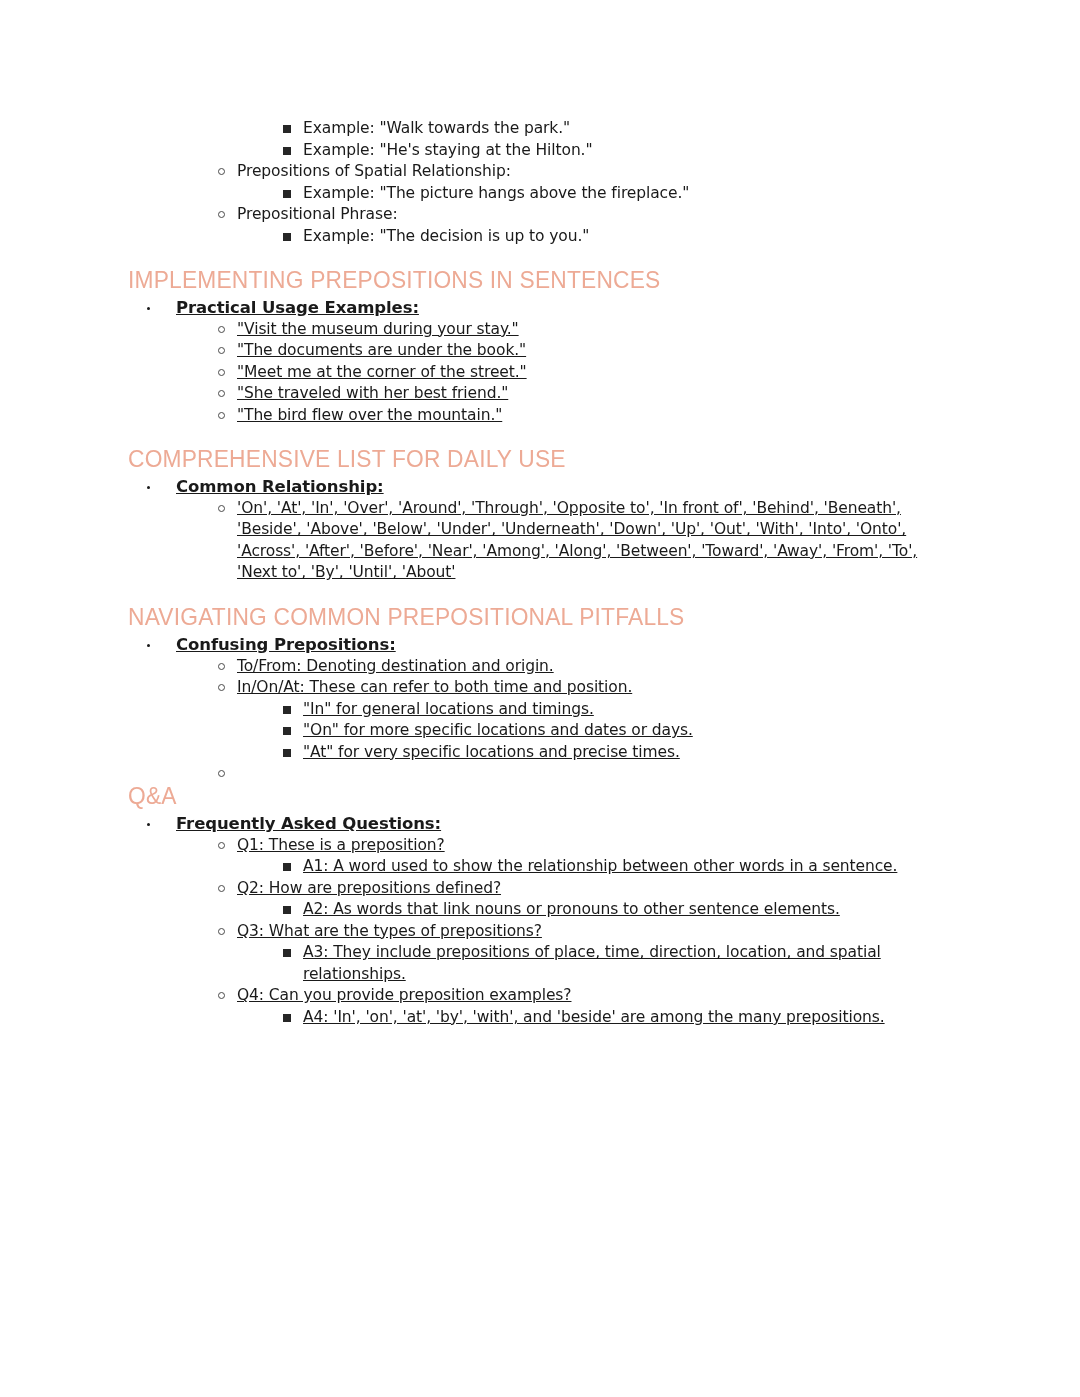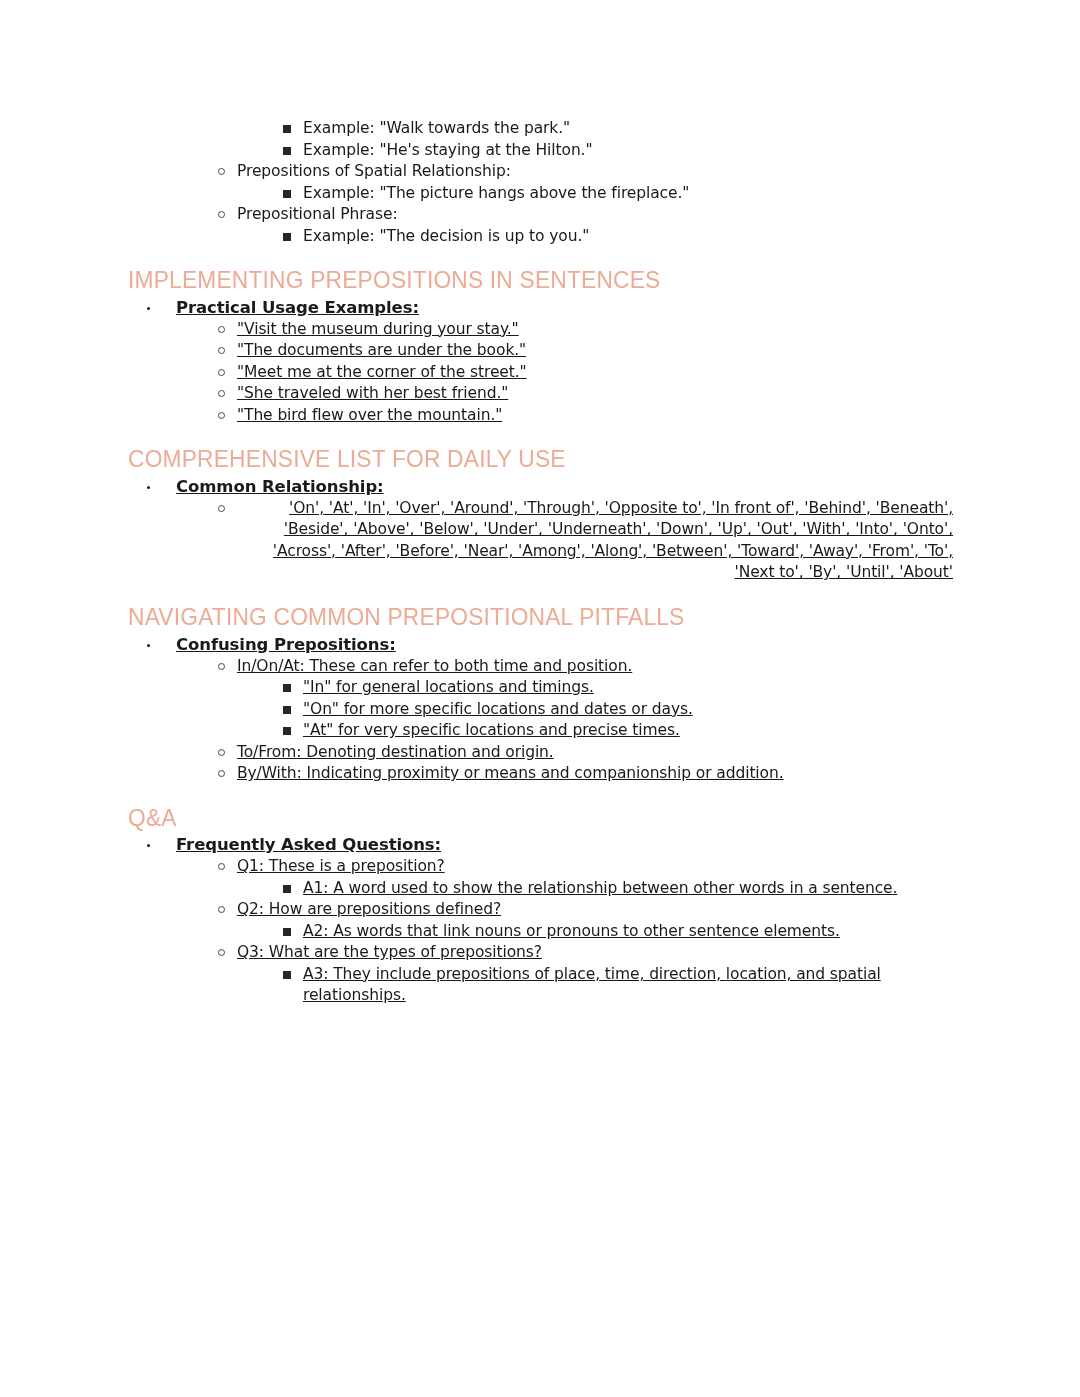--- a/index.html
+++ b/index.html
@@ -117,21 +117,20 @@
     height: 8px;
     background: #262626;
   }
 
   
   li.l1 > ul.lvl2 { margin-left: -48px; }
   li.l2 > ul.lvl3 { margin-left: -109px; }
 
   .wrap-para {
     display: block;
-    text-align: right;
   }
 </style>
 </head>
 <body>
 
 <div class="page">
   <div class="content">
 
     <ul class="lvl2">
       <li class="l3">
@@ -211,43 +210,42 @@
     <div class="heading-block">
       <h2 class="section-heading">NAVIGATING COMMON PREPOSITIONAL PITFALLS</h2>
     </div>
     <ul class="lvl1">
       <li class="l1">
         <span class="bullet-dot"></span>
         <span class="l1-text">Confusing Prepositions:</span>
         <ul class="lvl2">
           <li class="l2">
             <span class="bullet-o"></span>
+            <span>To/From: Denoting destination and origin.</span>
+          </li>
+          <li class="l2">
+            <span class="bullet-o"></span>
             <span>In/On/At: These can refer to both time and position.</span>
             <ul class="lvl3">
               <li class="l3">
                 <span class="bullet-sq"></span>
                 <span>"In" for general locations and timings.</span>
               </li>
               <li class="l3">
                 <span class="bullet-sq"></span>
                 <span>"On" for more specific locations and dates or days.</span>
               </li>
               <li class="l3">
                 <span class="bullet-sq"></span>
                 <span>"At" for very specific locations and precise times.</span>
               </li>
             </ul>
           </li>
           <li class="l2">
             <span class="bullet-o"></span>
-            <span>To/From: Denoting destination and origin.</span>
-          </li>
-          <li class="l2">
-            <span class="bullet-o"></span>
-            <span>By/With: Indicating proximity or means and companionship or addition.</span>
           </li>
         </ul>
       </li>
     </ul>
 
     <div class="heading-block">
       <h2 class="section-heading">Q&amp;A</h2>
     </div>
     <ul class="lvl1">
       <li class="l1">
@@ -281,20 +279,30 @@
             <span class="bullet-o"></span>
             <span>Q3: What are the types of prepositions?</span>
             <ul class="lvl3">
               <li class="l3">
                 <span class="bullet-sq"></span>
                 <span>A3: They include prepositions of place, time, direction, location, and spatial relationships.</span>
               </li>
             </ul>
           </li>
 
+          <li class="l2">
+            <span class="bullet-o"></span>
+            <span>Q4: Can you provide preposition examples?</span>
+            <ul class="lvl3">
+              <li class="l3">
+                <span class="bullet-sq"></span>
+                <span>A4: 'In', 'on', 'at', 'by', 'with', and 'beside' are among the many prepositions.</span>
+              </li>
+            </ul>
+          </li>
 
 
         </ul>
       </li>
     </ul>
 
   </div>
 </div>
 
 </body></html>

